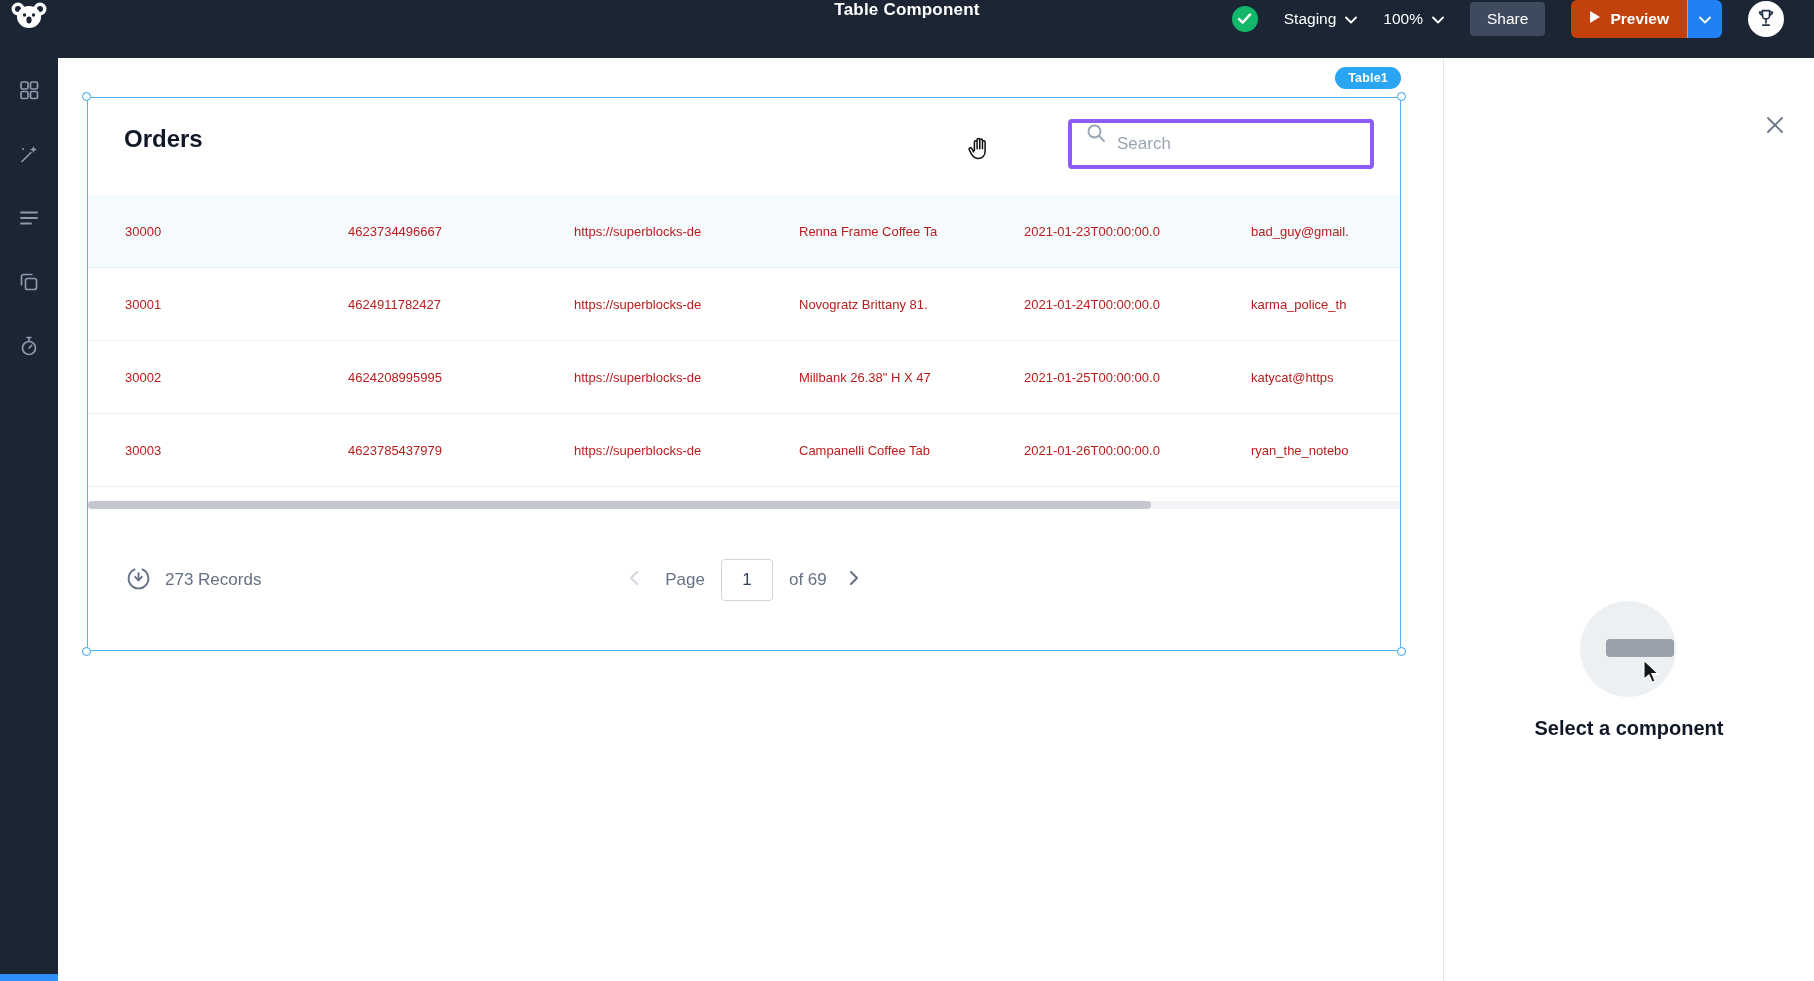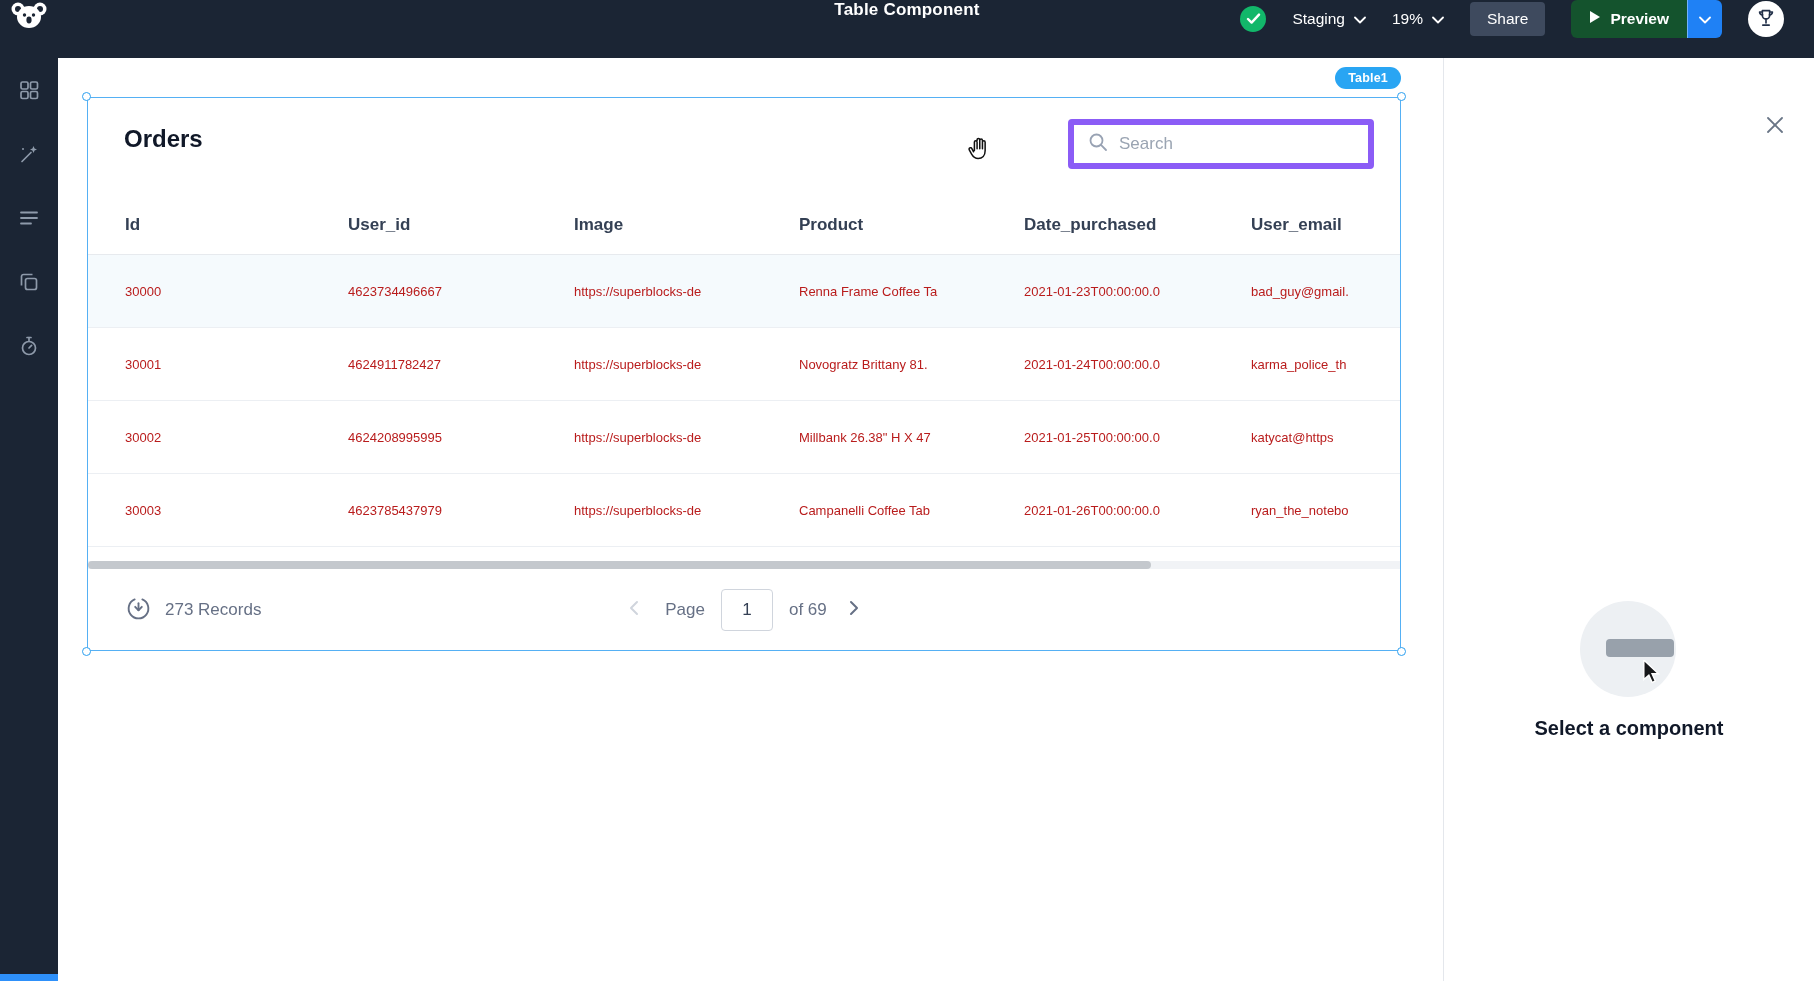--- a/index.html
+++ b/index.html
@@ -9,21 +9,21 @@
 
   
   .topbar { position:absolute; left:0; top:0; width:1814px; height:58px; background:#1b2534; display:flex; align-items:flex-start; z-index:20; }
   .logo-wrap { width:58px; display:flex; justify-content:center; align-items:center; }
   .topbar-title { position:absolute; left:50%; transform:translateX(-50%); color:#fff; font-size:17px; font-weight:700; letter-spacing:.2px; }
   .topbar-right { margin-left:auto; display:flex; align-items:center; gap:26px; padding-right:30px; }
   .check-circle { width:26px; height:26px; border-radius:50%; background:#12b76a; display:flex; align-items:center; justify-content:center; }
   .tb-dd { display:flex; align-items:center; gap:9px; color:#fff; font-size:15.5px; cursor:pointer; }
   .share-btn { background:#3e4a5e; color:#fff; font-size:15.5px; border:none; border-radius:4px; padding:8px 17px; cursor:pointer; }
   .preview-split { display:flex; align-items:stretch; border-radius:6px; overflow:hidden; height:38px; }
-  .preview-main { display:flex; align-items:center; gap:9px; background:#14532d; color:#fff; font-size:15.5px; font-weight:600; border:none; padding:0 18px; cursor:pointer; }
+  .preview-main { display:flex; align-items:center; gap:9px; background:#c2410c; color:#fff; font-size:15.5px; font-weight:600; border:none; padding:0 18px; cursor:pointer; }
   .preview-caret { display:flex; align-items:center; background:#1f81f5; border:none; border-left:1px solid rgba(255,255,255,.38); padding:0 11px; cursor:pointer; }
   .trophy-btn { width:36px; height:36px; border-radius:50%; background:#fff; border:none; display:flex; align-items:center; justify-content:center; cursor:pointer; }
 
   
   .sidebar { position:absolute; left:0; top:58px; width:58px; height:923px; background:#1b2534; display:flex; flex-direction:column; align-items:center; padding-top:16px; gap:30px; z-index:10; }
   .side-btn { width:34px; height:34px; display:flex; align-items:center; justify-content:center; background:transparent; border:none; cursor:pointer; border-radius:6px; }
   .side-strip { position:absolute; left:0; bottom:0; width:58px; height:7px; background:#2e90fa; }
 
   
   .divider-v { position:absolute; left:1443px; top:58px; width:1px; height:923px; background:#e4e7ec; }
@@ -35,21 +35,21 @@
   .panel-cursor { position:absolute; left:196px; top:570px; z-index:30; }
 
   
   .widget-card { position:absolute; left:87px; top:97px; width:1314px; height:554px; background:#fff; border:1.5px solid #55b0f4; display:flex; flex-direction:column; z-index:5; }
   .sel-handle { position:absolute; width:9px; height:9px; border-radius:50%; background:#fff; border:1.5px solid #2da0f0; z-index:8; }
   .h-tl{left:-6px;top:-6px}.h-tr{right:-6px;top:-6px}.h-bl{left:-6px;bottom:-6px}.h-br{right:-6px;bottom:-6px}
   .widget-badge { position:absolute; top:-31px; right:-1px; background:#29a5f3; color:#fff; font-size:12.5px; font-weight:700; padding:4px 13px; border-radius:11px; letter-spacing:.2px; cursor:pointer; }
 
   .card-head { position:relative; height:97px; flex:none; }
   .card-title { position:absolute; left:36px; top:27px; font-size:24px; font-weight:700; color:#101828; }
-  .search-box { position:absolute; right:26px; top:21px; width:306px; height:50px; border:6px solid #8b5cf6; border-radius:4px; display:flex; align-items:center; padding:0 14px; gap:11px; background:#fff; }
+  .search-box { position:absolute; right:26px; top:21px; width:306px; height:50px; border:4px solid #8b5cf6; border-radius:4px; display:flex; padding:0 14px; gap:11px; background:#fff; }
   .search-box input { border:none; outline:none; font-size:17px; color:#344054; width:100%; font-family:inherit; }
   .search-box input::placeholder { color:#9aa4b2; }
 
   .tgrid-row { display:grid; grid-template-columns:223px 226px 225px 225px 227px 1fr; padding-left:37px; align-items:center; }
   .thead { height:60px; flex:none; border-bottom:1px solid #e7eaee; }
   .thead .cell { font-size:17px; font-weight:700; color:#344054; }
   .trow { height:73px; flex:none; border-bottom:1px solid #eceff3; cursor:pointer; }
   .trow:last-of-type { border-bottom:none; }
   .trow.hl { background:#f5fafd; }
   .cell { white-space:nowrap; overflow:hidden; padding-right:12px; font-size:13px; color:#b91c1c; }
@@ -105,21 +105,21 @@
       <div class="tb-dd">
         <span>Staging</span>
         <span>
           <svg width="12" height="8" viewBox="0 0 12 8" fill="none">
               <polyline points="1,1.5 6,6.5 11,1.5" stroke="#fff" stroke-width="1.8" stroke-linecap="round" stroke-linejoin="round"></polyline>
             </svg>
         </span>
       </div>
 
       <div class="tb-dd">
-        <span>19%</span>
+        <span>100%</span>
         <span>
           <svg width="12" height="8" viewBox="0 0 12 8" fill="none">
               <polyline points="1,1.5 6,6.5 11,1.5" stroke="#fff" stroke-width="1.8" stroke-linecap="round" stroke-linejoin="round"></polyline>
             </svg>
         </span>
       </div>
 
       <button class="share-btn">Share</button>
 
       <div class="preview-split">
@@ -217,28 +217,20 @@
         <span>
           <svg width="20" height="20" viewBox="0 0 20 20" fill="none" stroke="#98a2b3" stroke-width="1.8" stroke-linecap="round">
             <circle cx="8.5" cy="8.5" r="6"></circle>
               <path d="M13.2 13.2 L18 18"></path>
           </svg>
         </span>
         <input type="text" placeholder="Search" style="">
       </div>
     </div>
 
-    <div class="tgrid-row thead">
-      <div class="cell">Id</div>
-      <div class="cell">User_id</div>
-      <div class="cell">Image</div>
-      <div class="cell">Product</div>
-      <div class="cell">Date_purchased</div>
-      <div class="cell">User_email</div>
-    </div>
 
     <div class="tgrid-row trow hl">
       <div class="cell">30000</div>
       <div class="cell">4623734496667</div>
       <div class="cell">https://superblocks-de</div>
       <div class="cell">Renna Frame Coffee Ta</div>
       <div class="cell">2021-01-23T00:00:00.0</div>
       <div class="cell">bad_guy@gmail.</div>
     </div>
     <div class="tgrid-row trow">

